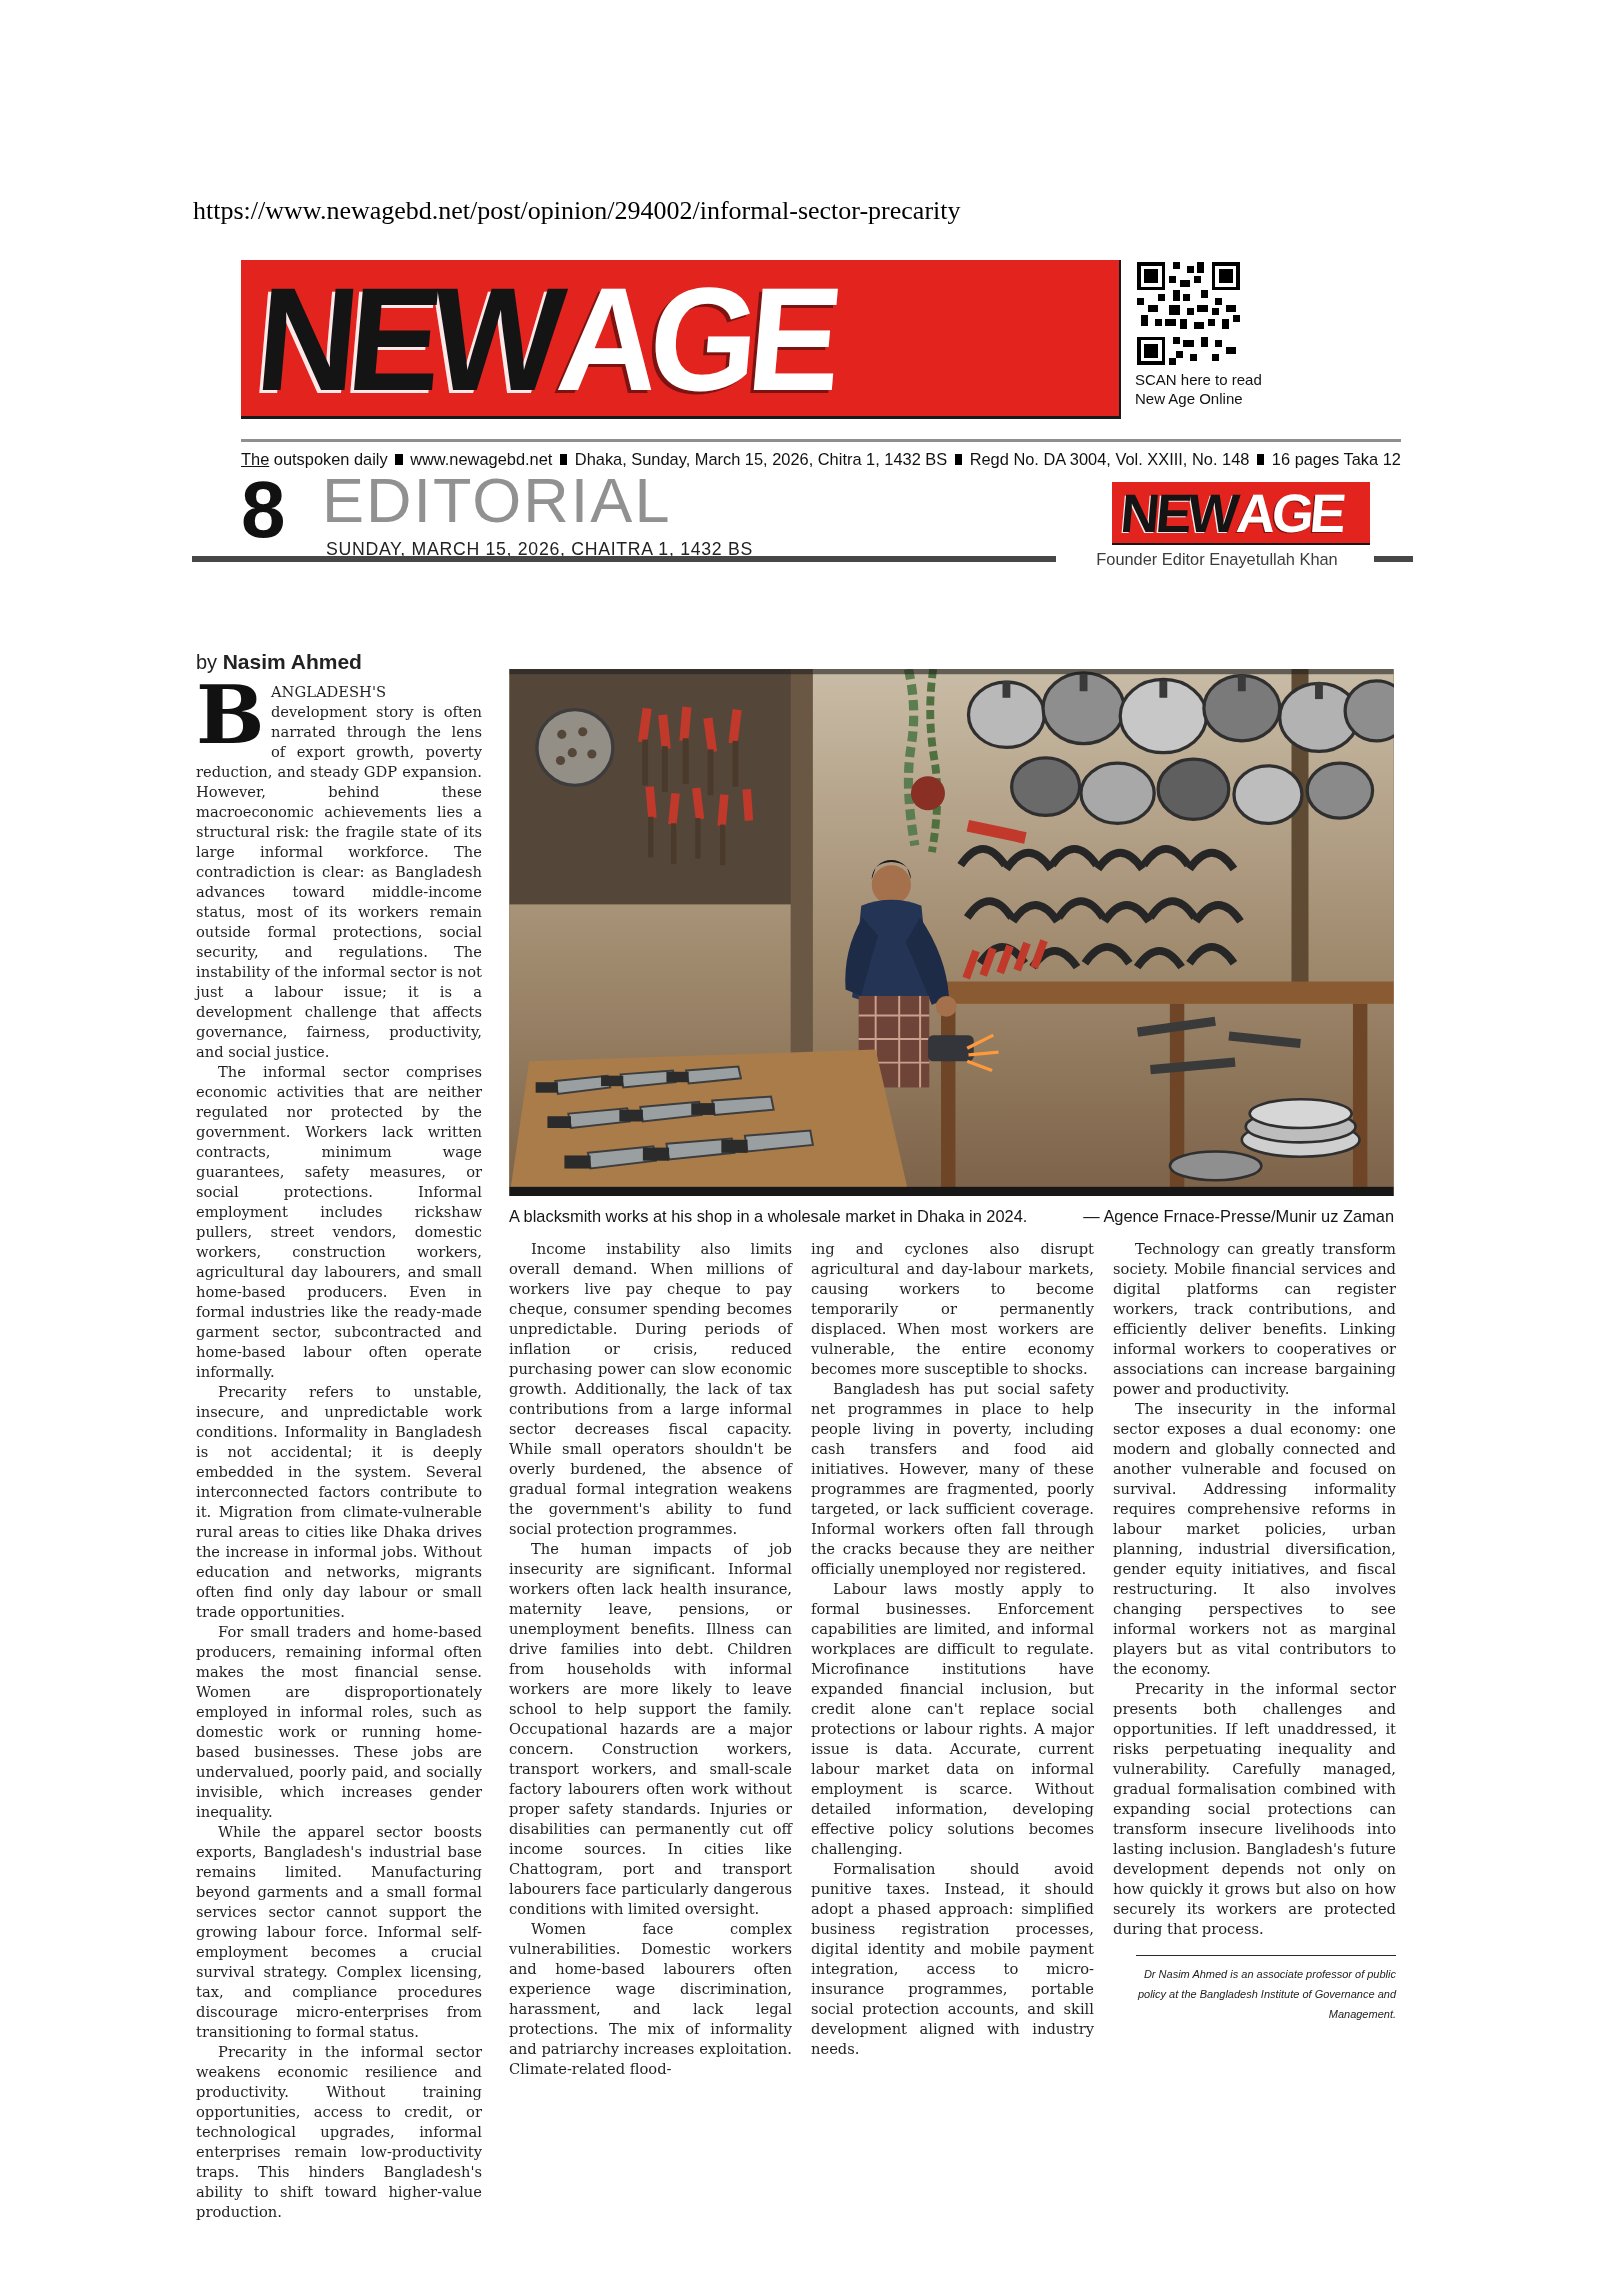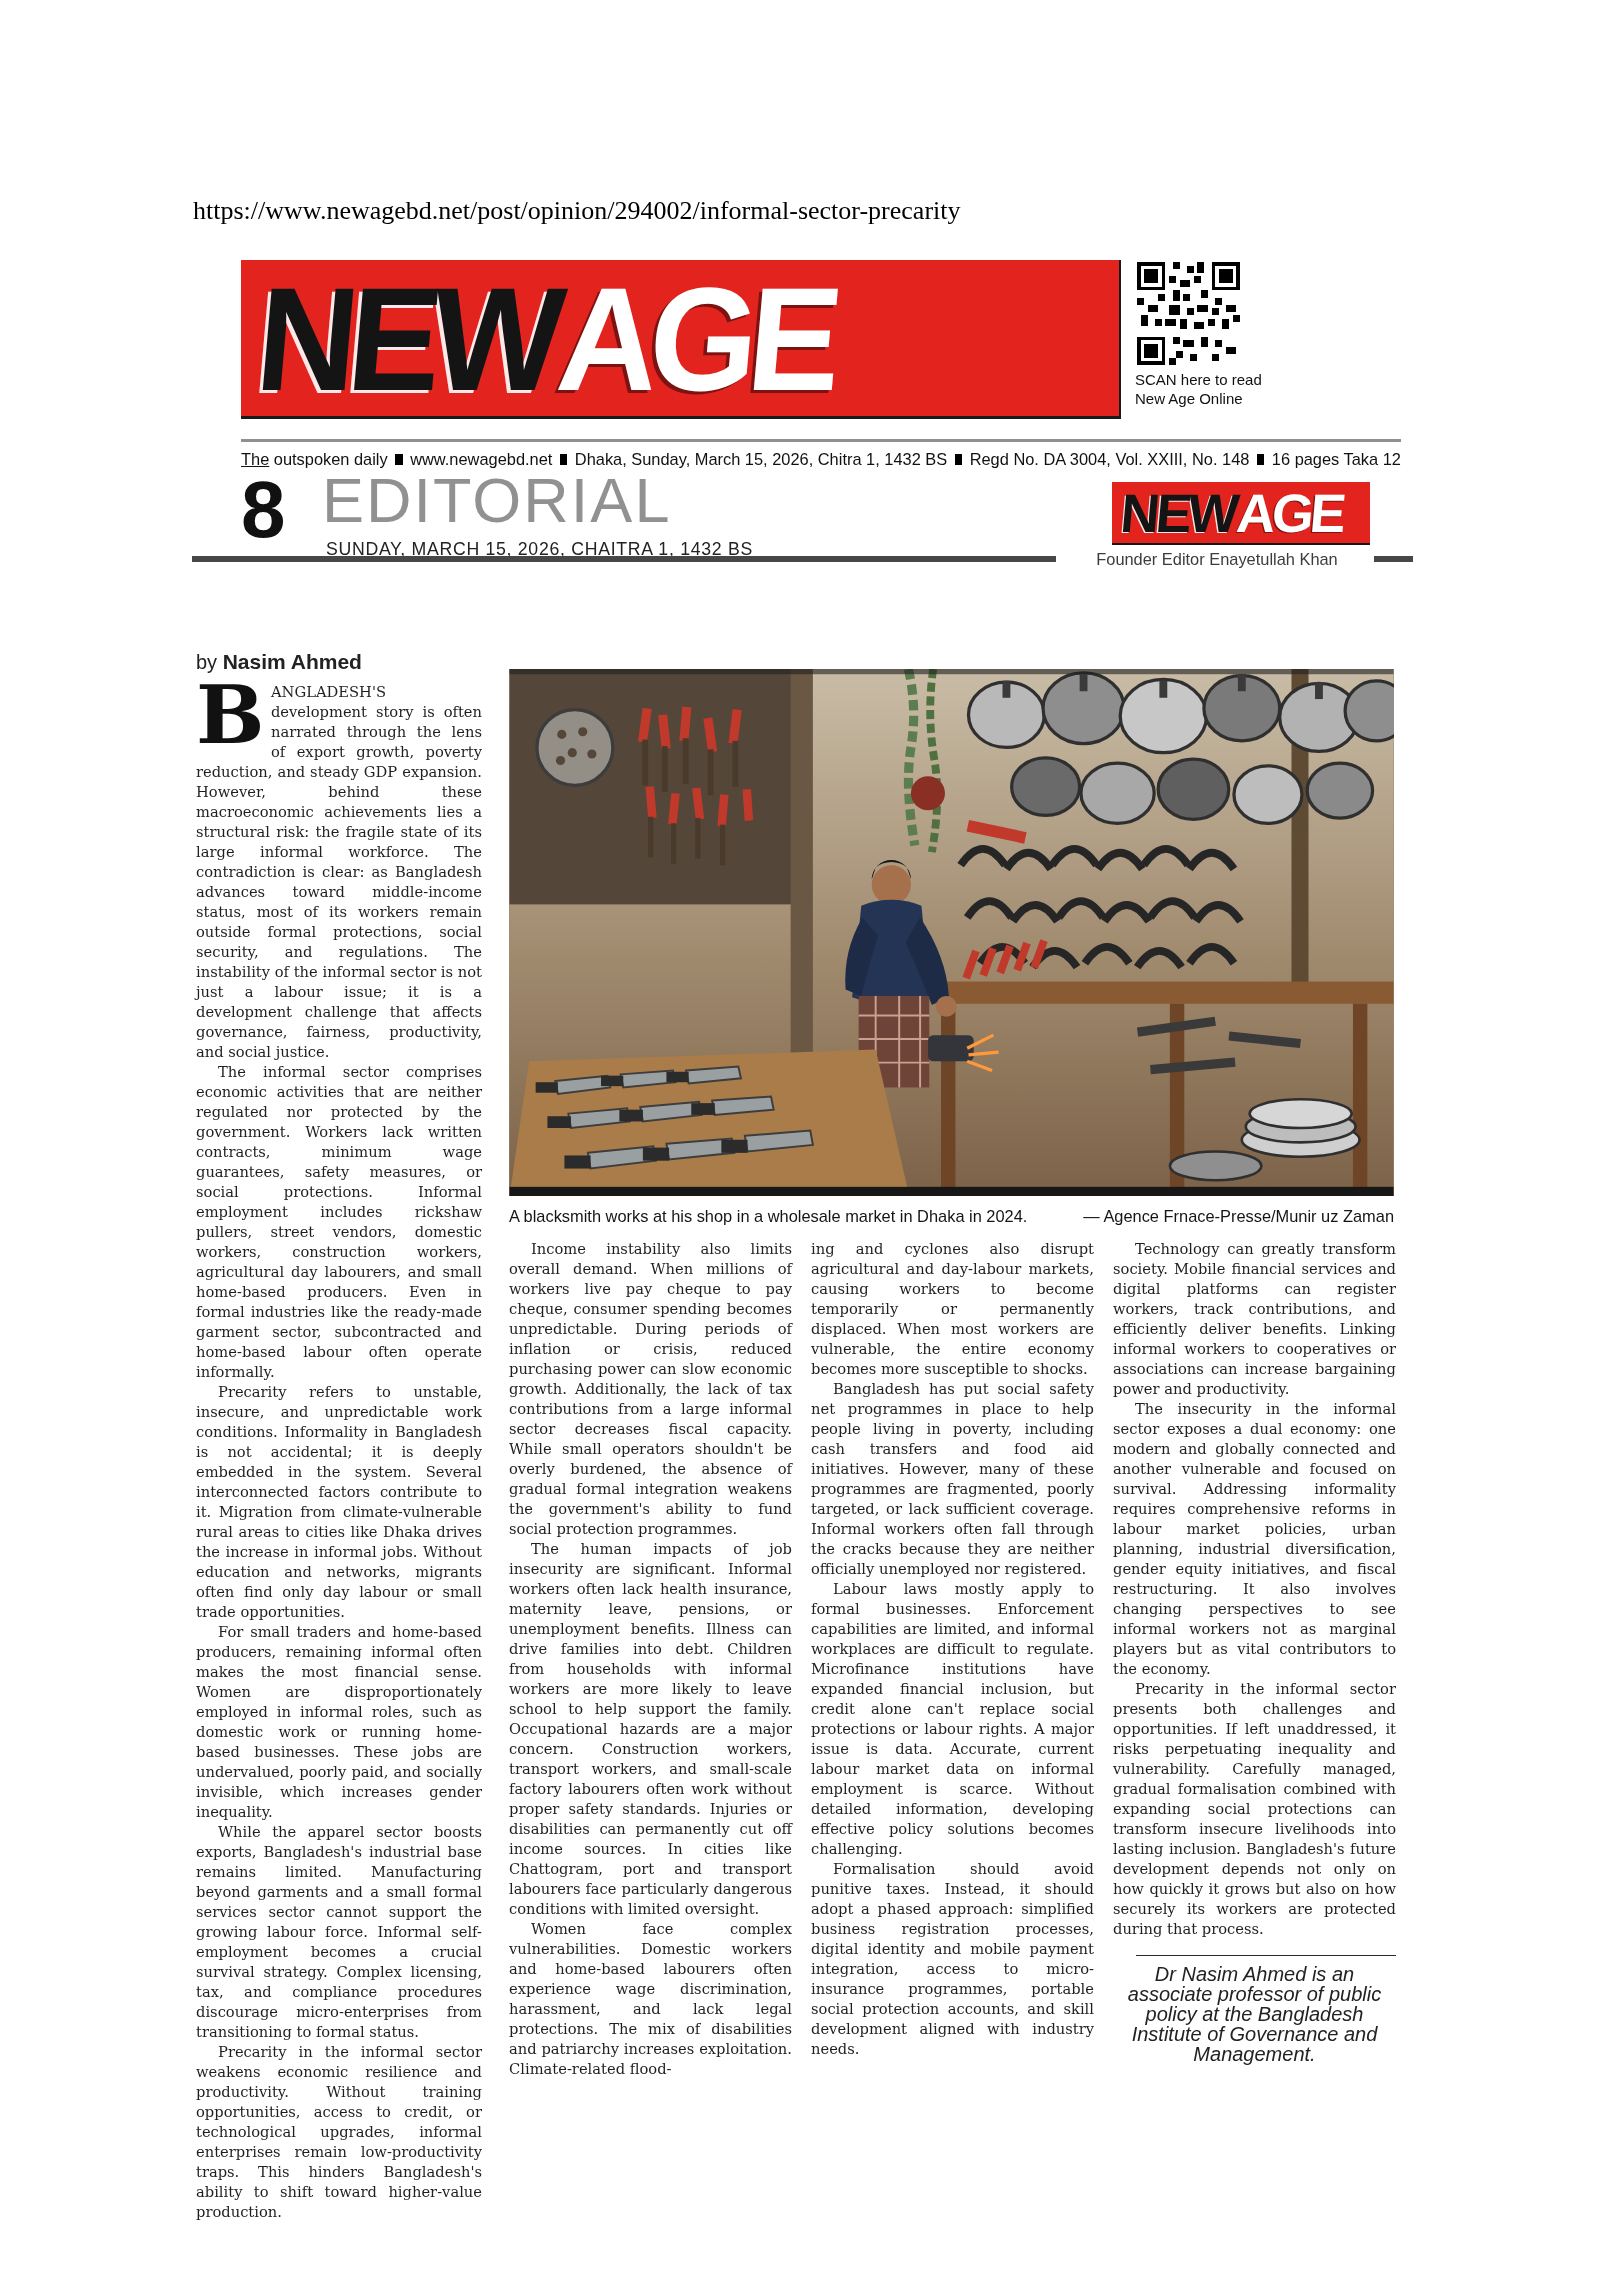--- a/index.html
+++ b/index.html
@@ -64,22 +64,22 @@
   .photo svg{display:block;}
   .caption-row{position:absolute;left:509px;top:1207px;width:885px;display:flex;
                justify-content:space-between;font-size:16.4px;color:#151515;}
 
   .colA{position:absolute;left:509px;top:1239px;width:283px;height:766px;}
   .colB{position:absolute;left:811px;top:1239px;width:283px;height:766px;}
   .colC{position:absolute;left:1113px;top:1239px;width:283px;height:818px;}
 
   .bio{margin-top:15.7px;}
   .bio-rule{border-top:1.3px solid #2a2a2a;width:92%;margin:0 0 7.9px auto;}
-  .bio-text{font-family:"Liberation Sans",sans-serif;font-style:italic;font-size:20px;
-            line-height:20px;text-align:center;color:#222;text-indent:0 !important;}
+  .bio-text{font-family:"Liberation Sans",sans-serif;font-style:italic;font-size:11px;
+            line-height:20px;text-align:right;color:#222;text-indent:0 !important;}
 </style>
 </head>
 <body>
 
 <div class="page">
 
   <div class="url-line">https://www.newagebd.net/post/opinion/294002/informal-sector-precarity</div>
 
   <div class="masthead-box">
     <span class="mh-word mh-new">NEW</span>
@@ -359,21 +359,21 @@
   </div>
 
   <div class="caption-row">
     <span>A blacksmith works at his shop in a wholesale market in Dhaka in 2024.</span>
     <span>— Agence Frnace-Presse/Munir uz Zaman</span>
   </div>
 
   <div class="colA bodytext">
     <p>Income instability also limits overall demand. When millions of workers live pay cheque to pay cheque, consumer spending becomes unpredictable. During periods of inflation or crisis, reduced purchasing power can slow economic growth. Additionally, the lack of tax contributions from a large informal sector decreases fiscal capacity. While small operators shouldn't be overly burdened, the absence of gradual formal integration weakens the government's ability to fund social protection programmes.</p>
     <p>The human impacts of job insecurity are significant. Informal workers often lack health insurance, maternity leave, pensions, or unemployment benefits. Illness can drive families into debt. Children from households with informal workers are more likely to leave school to help support the family. Occupational hazards are a major concern. Construction workers, transport workers, and small-scale factory labourers often work without proper safety standards. Injuries or disabilities can permanently cut off income sources. In cities like Chattogram, port and transport labourers face particularly dangerous conditions with limited oversight.</p>
-    <p>Women face complex vulnerabilities. Domestic workers and home-based labourers often experience wage discrimination, harassment, and lack legal protections. The mix of disabilities and patriarchy increases exploitation. Climate-related flood-</p>
+    <p>Women face complex vulnerabilities. Domestic workers and home-based labourers often experience wage discrimination, harassment, and lack legal protections. The mix of informality and patriarchy increases exploitation. Climate-related flood-</p>
   </div>
 
   <div class="colB bodytext">
     <p class="nofirst">ing and cyclones also disrupt agricultural and day-labour markets, causing workers to become temporarily or permanently displaced. When most workers are vulnerable, the entire economy becomes more susceptible to shocks.</p>
     <p>Bangladesh has put social safety net programmes in place to help people living in poverty, including cash transfers and food aid initiatives. However, many of these programmes are fragmented, poorly targeted, or lack sufficient coverage. Informal workers often fall through the cracks because they are neither officially unemployed nor registered.</p>
     <p>Labour laws mostly apply to formal businesses. Enforcement capabilities are limited, and informal workplaces are difficult to regulate. Microfinance institutions have expanded financial inclusion, but credit alone can't replace social protections or labour rights. A major issue is data. Accurate, current labour market data on informal employment is scarce. Without detailed information, developing effective policy solutions becomes challenging.</p>
     <p>Formalisation should avoid punitive taxes. Instead, it should adopt a phased approach: simplified business registration processes, digital identity and mobile payment integration, access to micro-insurance programmes, portable social protection accounts, and skill development aligned with industry needs.</p>
   </div>
 
   <div class="colC bodytext">

